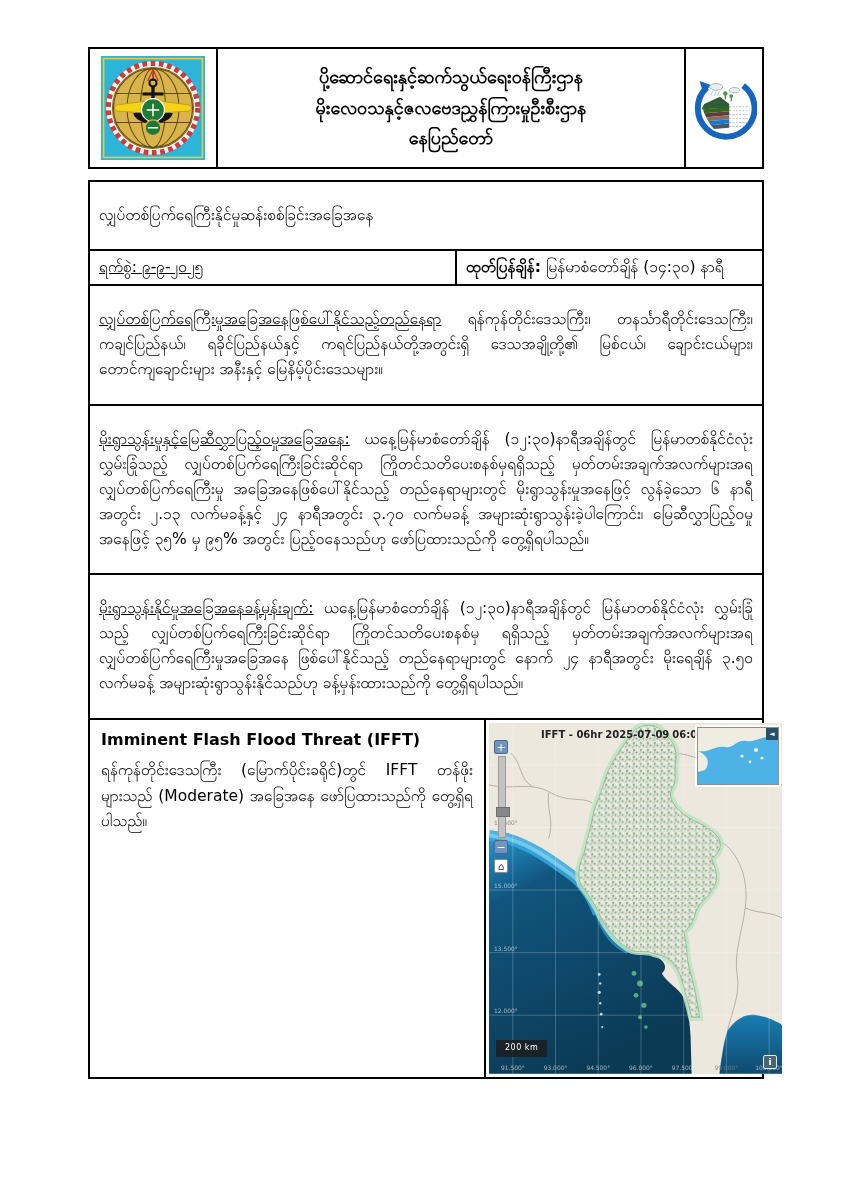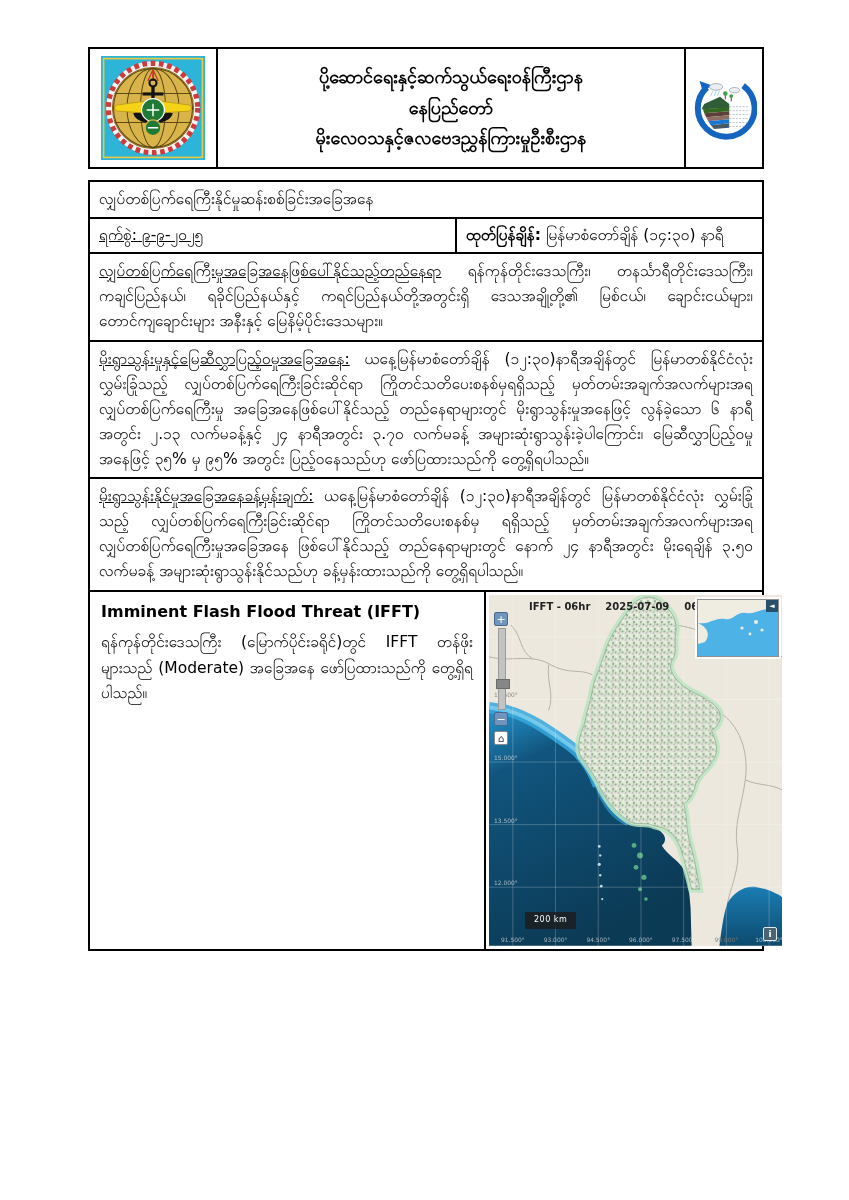--- a/index.html
+++ b/index.html
@@ -12,51 +12,51 @@
   .hdr-cell{display:flex;align-items:center;justify-content:center;}
   .hdr-left{width:126px;border-right:2px solid #000;}
   .hdr-center{flex:1;border-right:2px solid #000;}
   .hdr-right{width:76px;}
   .ministry-title{font-weight:bold;font-size:18px;line-height:1.7;text-align:center;}
   .logo-sq{width:104px;height:104px;display:block;}
   .logo-round{width:66px;height:66px;display:block;}
 
   
   .tbl{margin-top:11px;border:2px solid #000;}
-  .trow{border-bottom:2px solid #000;padding:5px 9px;font-size:15.5px;line-height:1.62;text-align:justify;}
+  .trow{border-bottom:2px solid #000;padding:21px 9px;font-size:15.5px;line-height:1.62;text-align:justify;}
   .trow:last-child{border-bottom:none;}
   .trow-title{text-align:left;}
   .trow-meta{display:flex;padding:0;text-align:left;}
   .meta-left{flex:0 0 347px;border-right:2px solid #000;padding:4px 9px;text-decoration:underline;}
   .meta-right{flex:1;padding:4px 9px;}
   .bold{font-weight:bold;margin-top:46px;}
   .sec-h{font-weight:normal;text-decoration:underline;}
   .trow-ifft{display:flex;padding:0;text-align:left;}
   .ifft-left{flex:0 0 372px;border-right:2px solid #000;padding:7px 11px;text-align:justify;}
   .ifft-right{flex:1;padding:3px;}
   .ifft-h{font-weight:bold;font-size:16px;margin-bottom:6px;}
 
   
   .map{position:relative;width:293px;height:351px;background:#ece8dd;overflow:hidden;}
   .map svg.basemap{position:absolute;left:0;top:0;}
-  .map-header{position:absolute;top:4px;left:0;right:0;display:flex;justify-content:center;gap:15px;
+  .map-header{position:absolute;top:4px;left:0;right:0;display:flex;justify-content:center;gap:3px;
               font-size:10px;font-weight:600;color:#222;}
   .zoomctl{position:absolute;left:5px;top:17px;width:15px;}
   .zbtn{width:14px;height:14px;background:#6f94bd;border:1px solid #49688f;color:#fff;
         font-size:11px;line-height:13px;text-align:center;border-radius:2px;box-sizing:border-box;}
   .ztrack{width:8px;height:82px;background:#c3c3c3;border:1px solid #9a9a9a;margin:2px auto;position:relative;box-sizing:border-box;}
   .zhandle{position:absolute;left:-3px;top:50px;width:12px;height:8px;background:#878787;border:1px solid #6d6d6d;}
   .homebtn{margin-top:5px;width:14px;height:14px;background:#fff;border:1px solid #8a8a8a;color:#333;
            font-size:10px;line-height:13px;text-align:center;border-radius:2px;box-sizing:border-box;}
   .inset{position:absolute;top:4px;right:3px;width:80px;height:56px;border:1px solid #8f8f8f;
          box-shadow:0 0 0 2px rgba(255,255,255,.9);background:#4db3e6;}
   .inset-btn{position:absolute;top:0;right:0;width:12px;height:12px;background:#28506b;color:#fff;
              font-size:7px;line-height:12px;text-align:center;}
   .scalebar{position:absolute;left:7px;bottom:17px;background:rgba(28,28,28,.82);color:#fff;
-            font-size:8px;padding:2px 9px;letter-spacing:.5px;margin-left:29px;}
+            font-size:8px;padding:2px 9px;letter-spacing:.5px;}
   .infobtn{position:absolute;right:5px;bottom:5px;width:14px;height:14px;background:#4a6572;border:1px solid #e8e8e8;
            color:#fff;font-size:9px;font-weight:bold;line-height:12px;text-align:center;border-radius:2px;box-sizing:border-box;}
 
   
   .footnote{position:absolute;left:88px;top:1127px;width:700px;font-size:16.5px;color:#df322e;}
   .footnote .lbl{font-weight:bold;}
   .footnote .txt{margin-left:40px;}
 
   .grid-line{stroke:rgba(255,255,255,.32);stroke-width:.7;}
   .coord{font-size:6px;fill:rgba(235,235,235,.66);}
@@ -100,22 +100,22 @@
           </g>
           <circle cx="50" cy="52" r="11" fill="#1e7a34" stroke="#ffffff" stroke-width="1.2"></circle>
           <path d="M44,52 h12 M50,46 v12" stroke="#ffffff" stroke-width="1.4"></path>
           <circle cx="50" cy="69" r="7.5" fill="#1e7a34" stroke="#d9b44a" stroke-width="1.2"></circle>
           <line x1="45" y1="69" x2="55" y2="69" stroke="#ffffff" stroke-width="1.4"></line>
         </svg>
       </div>
       <div class="hdr-cell hdr-center">
         <div class="ministry-title">
           <div>ပို့ဆောင်ရေးနှင့်ဆက်သွယ်ရေးဝန်ကြီးဌာန</div>
+          <div>မိုးလေဝသနှင့်ဇလဗေဒညွှန်ကြားမှုဦးစီးဌာန</div>
           <div>နေပြည်တော်</div>
-          <div>မိုးလေဝသနှင့်ဇလဗေဒညွှန်ကြားမှုဦးစီးဌာန</div>
         </div>
       </div>
       <div class="hdr-cell hdr-right">
         <svg class="logo-round" viewBox="0 0 100 100">
           <circle cx="50" cy="50" r="48" fill="#ffffff"></circle>
           <path d="M79,16 A43 43 0 1 1 24,19" stroke="#1565c0" stroke-width="9" fill="none"></path>
           <polygon points="13,9 30,15 19,29" fill="#1565c0"></polygon>
           <g fill="#eceff1" stroke="#90a4ae" stroke-width="1.2">
             <ellipse cx="38" cy="18" rx="10" ry="5"></ellipse>
             <ellipse cx="66" cy="23" rx="8" ry="4"></ellipse>

